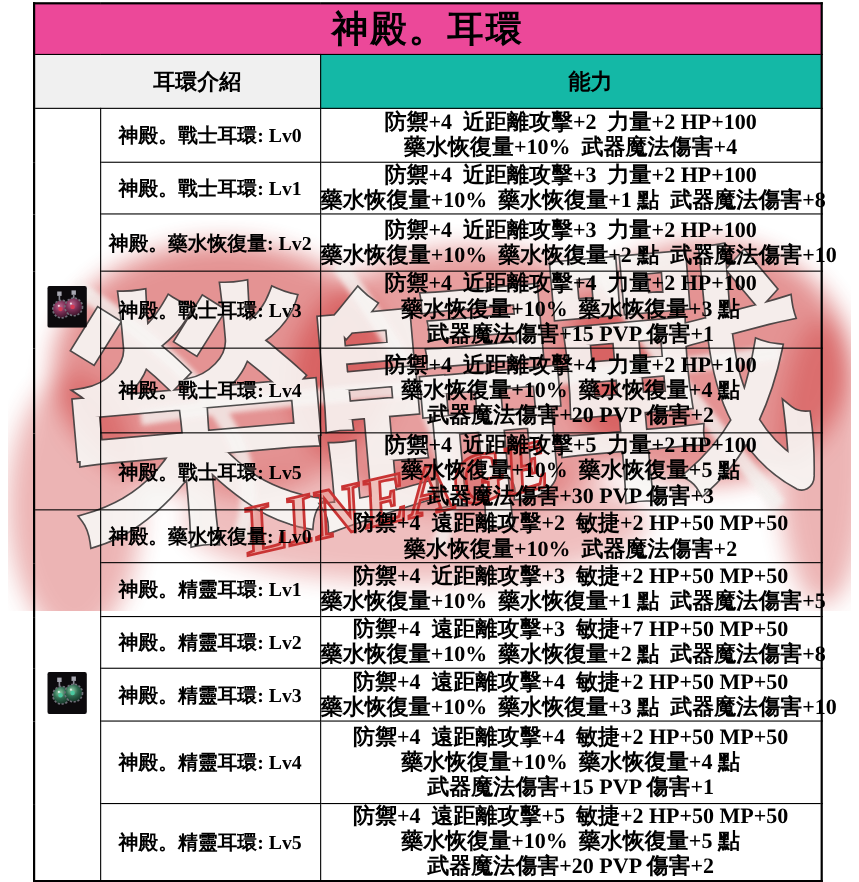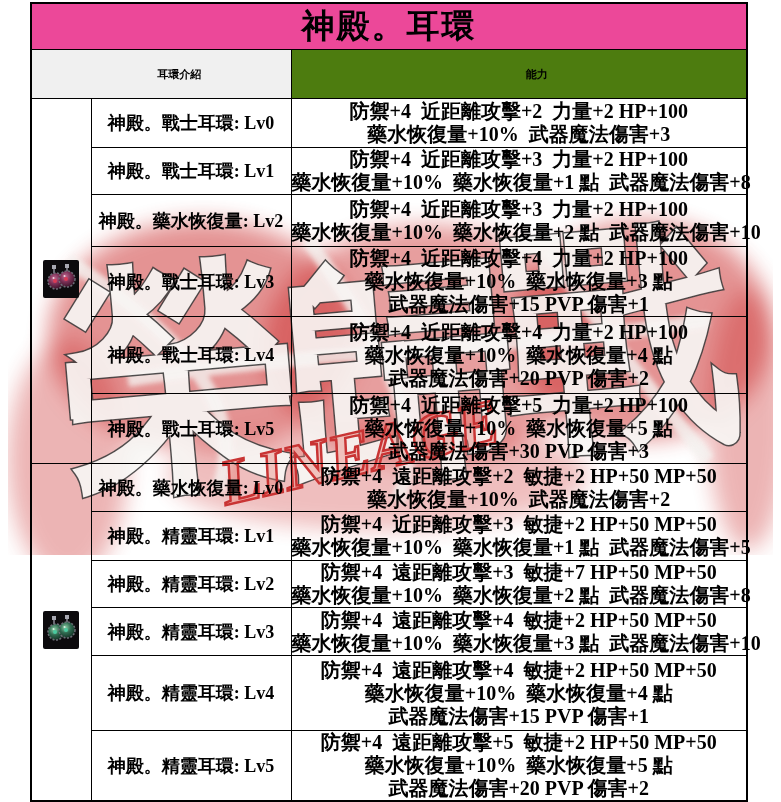--- a/index.html
+++ b/index.html
@@ -21,21 +21,21 @@
     border-collapse:collapse; table-layout:fixed;
     border:2.5px solid #000;
   }
   table.earrings td {
     border:1.5px solid #000;
     text-align:center; vertical-align:middle;
     font-weight:bold;
     background:transparent;
   }
   td.title-cell { font-size:33px; letter-spacing:2px; }
-  td.head-cell  { font-size:11px;padding-left:36px; }
+  td.head-cell  { font-size:20px;padding-left:36px; }
   td.icon-cell  { width:60px; }
   td.name-cell  { width:200px; font-size:18px; white-space:pre; }
   td.abil-cell  { width:456px; }
   .abil-line { font-size:20px; line-height:23px; white-space:pre; }
 </style>
 </head>
 <body>
 
 <div class="page">
 
@@ -79,21 +79,21 @@
         <col style="width:456px">
     </colgroup>
 
     <tbody>
         <tr style="height:46px">
       <td colspan="3" class="title-cell" style="background:#ec4899">神殿。耳環</td>
     </tr>
 
     <tr style="height:49px">
       <td colspan="2" class="head-cell" style="background:#F0F0F0">耳環介紹</td>
-      <td class="head-cell" style="background:#4d7c0f">能力</td>
+      <td class="head-cell" style="background:#14b8a6">能力</td>
     </tr>
 
     <tr style="height:49px">
       <td class="icon-cell" rowspan="6">
         <svg width="36" height="38" viewBox="0 0 36 38">
           <defs>
             <radialGradient id="gemW" cx="40%" cy="35%" r="75%">
               <stop offset="0%" stop-color="#c06a92"></stop>
                   <stop offset="45%" stop-color="#7a2f55"></stop>
               <stop offset="100%" stop-color="#2a0d1f"></stop>
@@ -108,21 +108,21 @@
           <circle cx="24" cy="19" r="8" fill="url(#gemW)" stroke="#6e6e78" stroke-width="1.5" stroke-dasharray="2 1.5"></circle>
           <circle cx="12" cy="21" r="2" fill="#d93a55"></circle>
               <circle cx="23" cy="19" r="2" fill="#d93a55"></circle>
           <circle cx="10.5" cy="18" r="1" fill="#f0d6de"></circle>
               <circle cx="21.5" cy="16" r="1" fill="#f0d6de"></circle>
         </svg>
       </td>
       <td class="name-cell">神殿。戰士耳環: Lv0</td>
       <td class="abil-cell">
         <div class="abil-line">防禦+4  近距離攻擊+2  力量+2 HP+100</div>
-        <div class="abil-line">藥水恢復量+10%  武器魔法傷害+3</div>
+        <div class="abil-line">藥水恢復量+10%  武器魔法傷害+4</div>
       </td>
     </tr>
     <tr style="height:47px">
       <td class="name-cell">神殿。戰士耳環: Lv1</td>
       <td class="abil-cell">
         <div class="abil-line">防禦+4  近距離攻擊+3  力量+2 HP+100</div>
         <div class="abil-line">藥水恢復量+10%  藥水恢復量+1 點  武器魔法傷害+8</div>
       </td>
     </tr>
     <tr style="height:52px">

